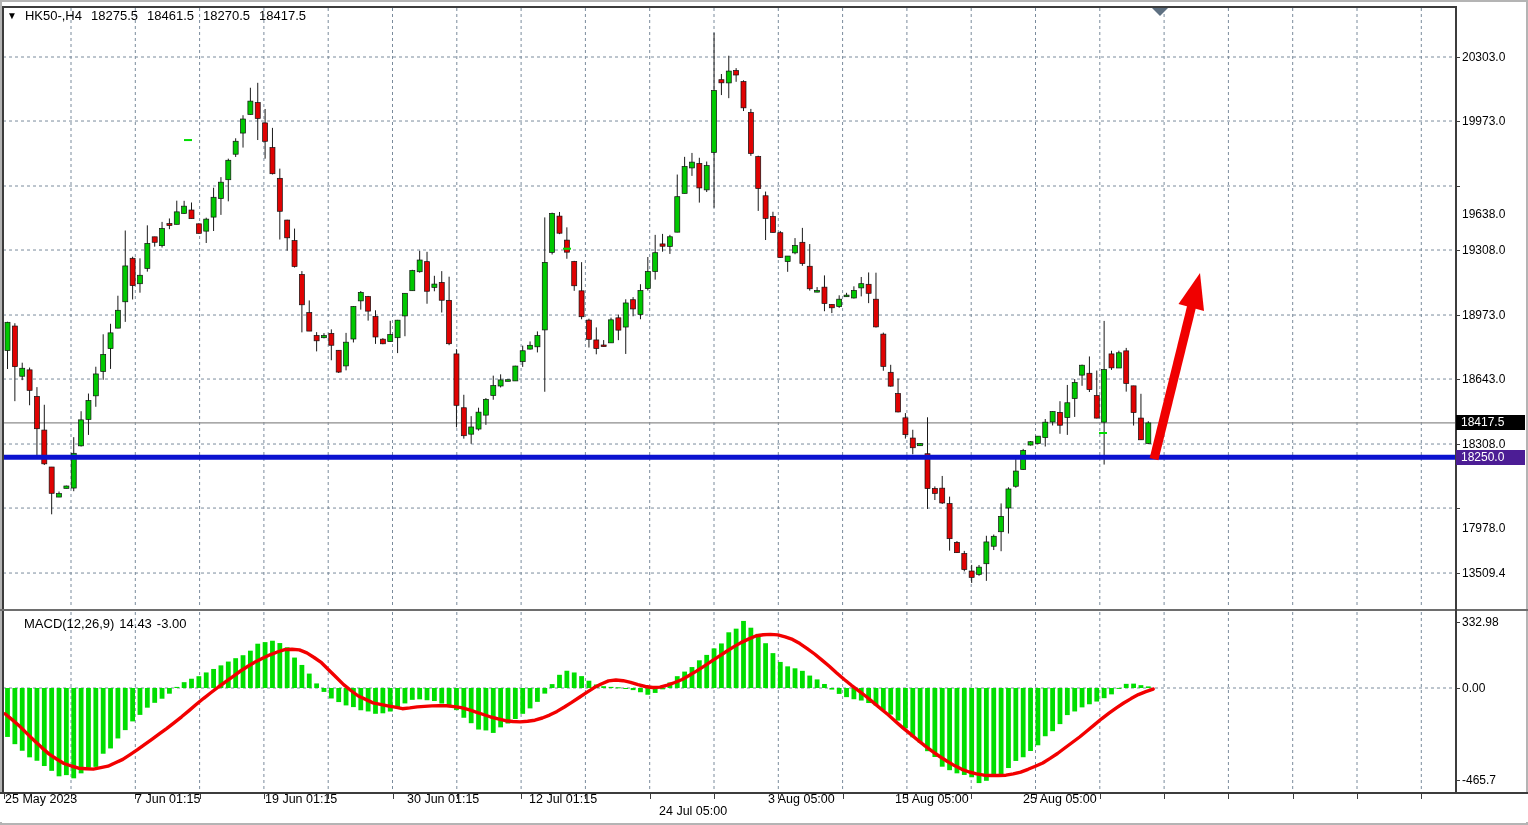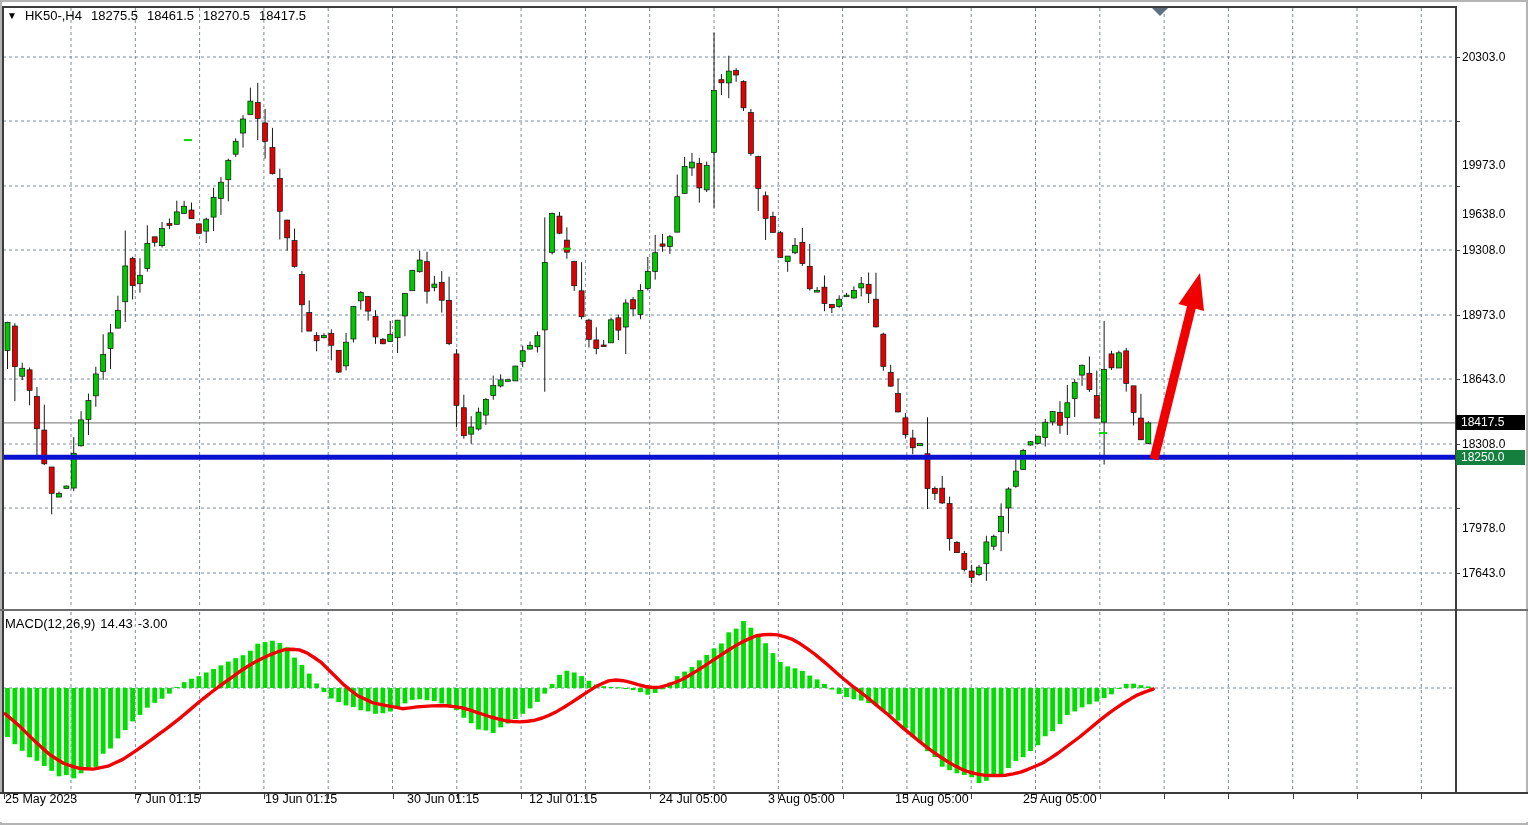--- a/index.html
+++ b/index.html
@@ -3,21 +3,21 @@
 <meta charset="utf-8">
 <style>
   html,body{margin:0;padding:0;background:#d7d7d7;}
   .window{position:relative;width:1528px;height:825px;background:#ffffff;
           box-shadow:inset 0 0 0 2px #b4b4b4;overflow:hidden;
           font-family:"Liberation Sans",sans-serif;color:#000;}
   .plot-svg{position:absolute;left:3px;top:0;width:1452px;height:791px;}
   .ohlc-header{position:absolute;left:7px;top:8px;font-size:13px;white-space:nowrap;}
   .ohlc-header .tri{display:inline-block;font-size:10px;margin-right:8px;transform:translateY(-1px);}
   .ohlc-header span.v{margin-right:9px;}
-  .macd-label{position:absolute;left:5px;top:616px;font-size:13px;white-space:nowrap;}
+  .macd-label{position:absolute;left:24px;top:616px;font-size:13px;white-space:nowrap;}
   .macd-label span{margin-right:5px;}
   .border-h{position:absolute;background:#3c3c3c;}
   .divider{position:absolute;left:0;top:609px;width:1528px;height:2px;background:#6e6e6e;}
   .axis-sep{position:absolute;left:1455px;top:6px;width:2px;height:786px;background:#3c3c3c;}
   .price-axis,.ind-axis{position:absolute;left:1456px;width:46px;font-size:12px;}
   .axis-label{position:absolute;left:6px;height:14px;line-height:14px;white-space:nowrap;}
   .axis-tick{position:absolute;left:-1px;width:5px;height:1px;background:#3c3c3c;}
   .badge{position:absolute;left:1456px;width:64px;height:15px;line-height:15px;
          color:#fff;font-size:12px;padding-left:5px;z-index:5;}
   .time-axis{position:absolute;left:0;top:792px;width:1528px;height:30px;background:#fff;}
@@ -591,39 +591,47 @@
   <div class="shift-marker"></div>
 
   <div class="macd-label">
     <span>MACD(12,26,9)</span><span>14.43</span><span>-3.00</span>
   </div>
 
   <div class="price-axis" id="price-axis" style="top:0;height:609px;">
       <div class="axis-tick" style="top: 57px;"></div>
       <div class="axis-label" style="top: 50px;">20303.0</div>
       <div class="axis-tick" style="top: 121.02px;"></div>
-      <div class="axis-label" style="top: 114.02px; margin-top: 44px;">19973.0</div>
+      <div class="axis-label" style="top: 114.02px;">19973.0</div>
       <div class="axis-tick" style="top: 186.01px;"></div>
       <div class="axis-label" style="top: 179.01px; margin-top: 28px;">19638.0</div>
       <div class="axis-tick" style="top: 250.03px;"></div>
       <div class="axis-label" style="top: 243.03px;">19308.0</div>
       <div class="axis-tick" style="top: 315.02px;"></div>
       <div class="axis-label" style="top: 308.02px;">18973.0</div>
       <div class="axis-tick" style="top: 379.04px;"></div>
       <div class="axis-label" style="top: 372.04px;">18643.0</div>
       <div class="axis-tick" style="top: 444.03px;"></div>
       <div class="axis-label" style="top: 437.03px;">18308.0</div>
       <div class="axis-tick" style="top: 508.05px;"></div>
       <div class="axis-label" style="top: 501.05px; margin-top: 20px;">17978.0</div>
       <div class="axis-tick" style="top: 573.04px;"></div>
-      <div class="axis-label" style="top: 566.04px;">17643.0</div>
+      <div class="axis-label" style="top: 566.04px;">13509.4</div>
     </div>
+  <div class="ind-axis" id="ind-axis" style="top:609px;height:182px;">
+      <div class="axis-tick" style="top: 13.07px;"></div>
+      <div class="axis-label" style="top: 6.06996px;">332.98</div>
+      <div class="axis-tick" style="top: 79px;"></div>
+      <div class="axis-label" style="top: 72px;">0.00</div>
+      <div class="axis-tick" style="top: 171.209px;"></div>
+      <div class="axis-label" style="top: 164.209px;">-465.7</div>
+    </div>
 
   <div class="badge" id="badge-current" style="top: 415.287px; background: rgb(0, 0, 0);">18417.5</div>
-  <div class="badge" id="badge-level" style="top: 449.782px; background: #15803d;">18250.0</div>
+  <div class="badge" id="badge-level" style="top: 449.782px; background: #4c1d95;">18250.0</div>
 
   <div class="time-axis" id="time-axis">
     <div class="t-line"></div>
   <div class="time-tick" style="left: 4px;"></div>
       <div class="time-tick" style="left: 71px;"></div>
       <div class="time-tick" style="left: 135.3px;"></div>
       <div class="time-tick" style="left: 199.6px;"></div>
       <div class="time-tick" style="left: 263.9px;"></div>
       <div class="time-tick" style="left: 328.2px;"></div>
       <div class="time-tick" style="left: 392.5px;"></div>
@@ -641,19 +649,19 @@
       <div class="time-tick" style="left: 1164.1px;"></div>
       <div class="time-tick" style="left: 1228.4px;"></div>
       <div class="time-tick" style="left: 1292.7px;"></div>
       <div class="time-tick" style="left: 1357px;"></div>
       <div class="time-tick" style="left: 1421.3px;"></div>
       <div class="time-label" style="left: 5px;">25 May 2023</div>
       <div class="time-label" style="left: 135px;">7 Jun 01:15</div>
       <div class="time-label" style="left: 265px;">19 Jun 01:15</div>
       <div class="time-label" style="left: 397px; margin-left: 10px;">30 Jun 01:15</div>
       <div class="time-label" style="left: 529px;">12 Jul 01:15</div>
-      <div class="time-label" style="left: 659px;">24 Jul 05:00</div>
+      <div class="time-label" style="left: 659px; margin-top: 12px;">24 Jul 05:00</div>
       <div class="time-label" style="left: 768px;">3 Aug 05:00</div>
       <div class="time-label" style="left: 895px;">15 Aug 05:00</div>
       <div class="time-label" style="left: 1023px;">25 Aug 05:00</div>
     </div>
 
 </div>
 
 </body></html>

